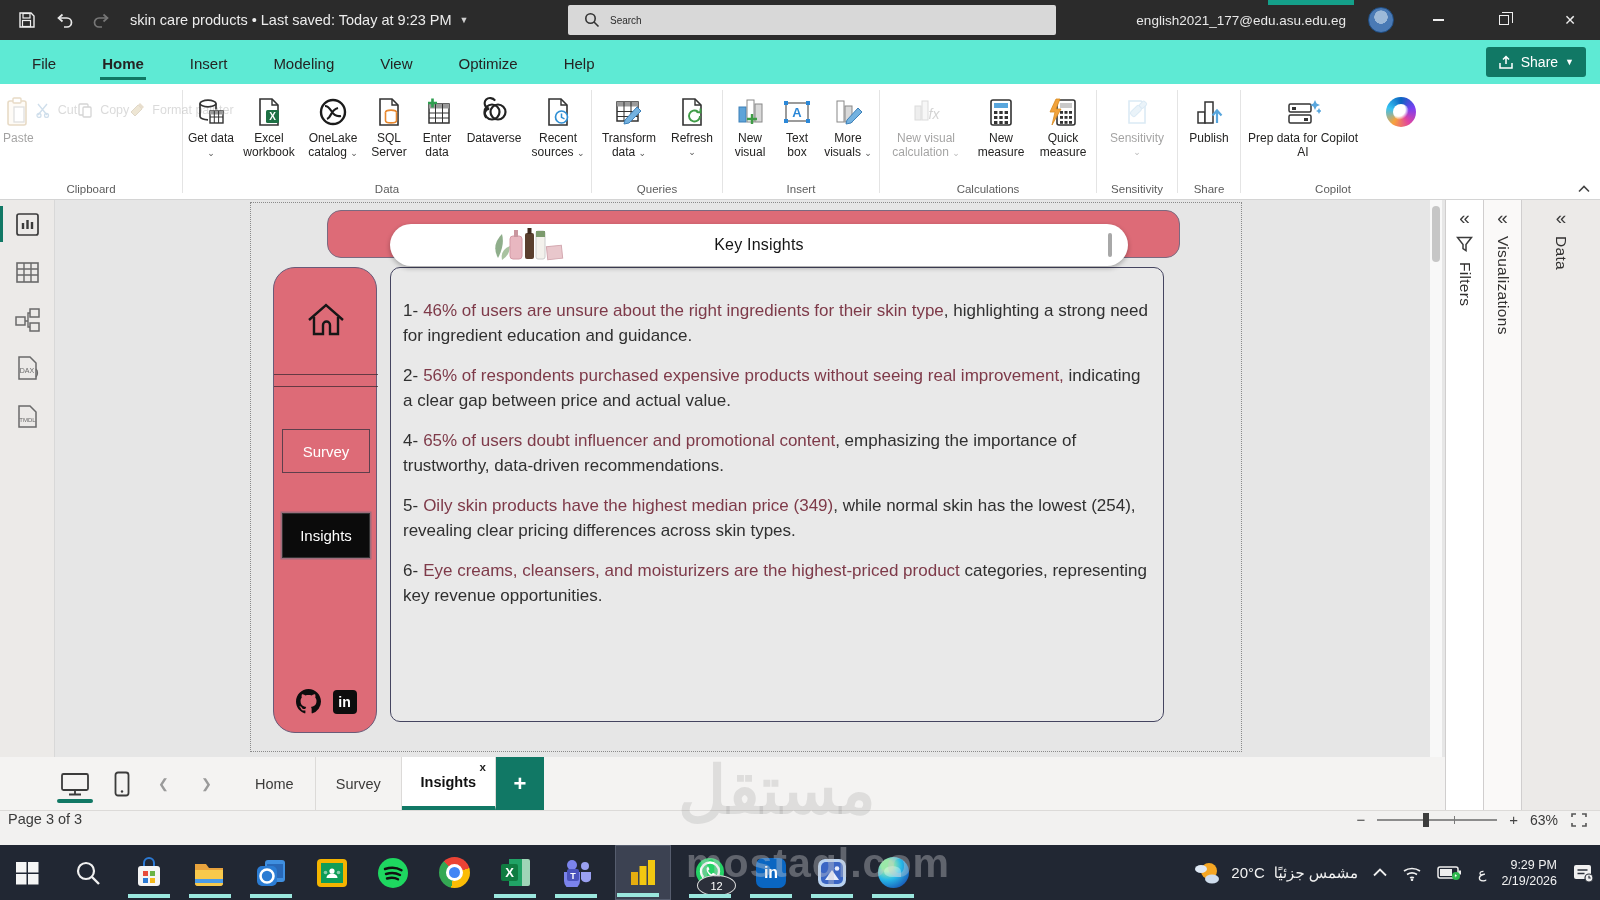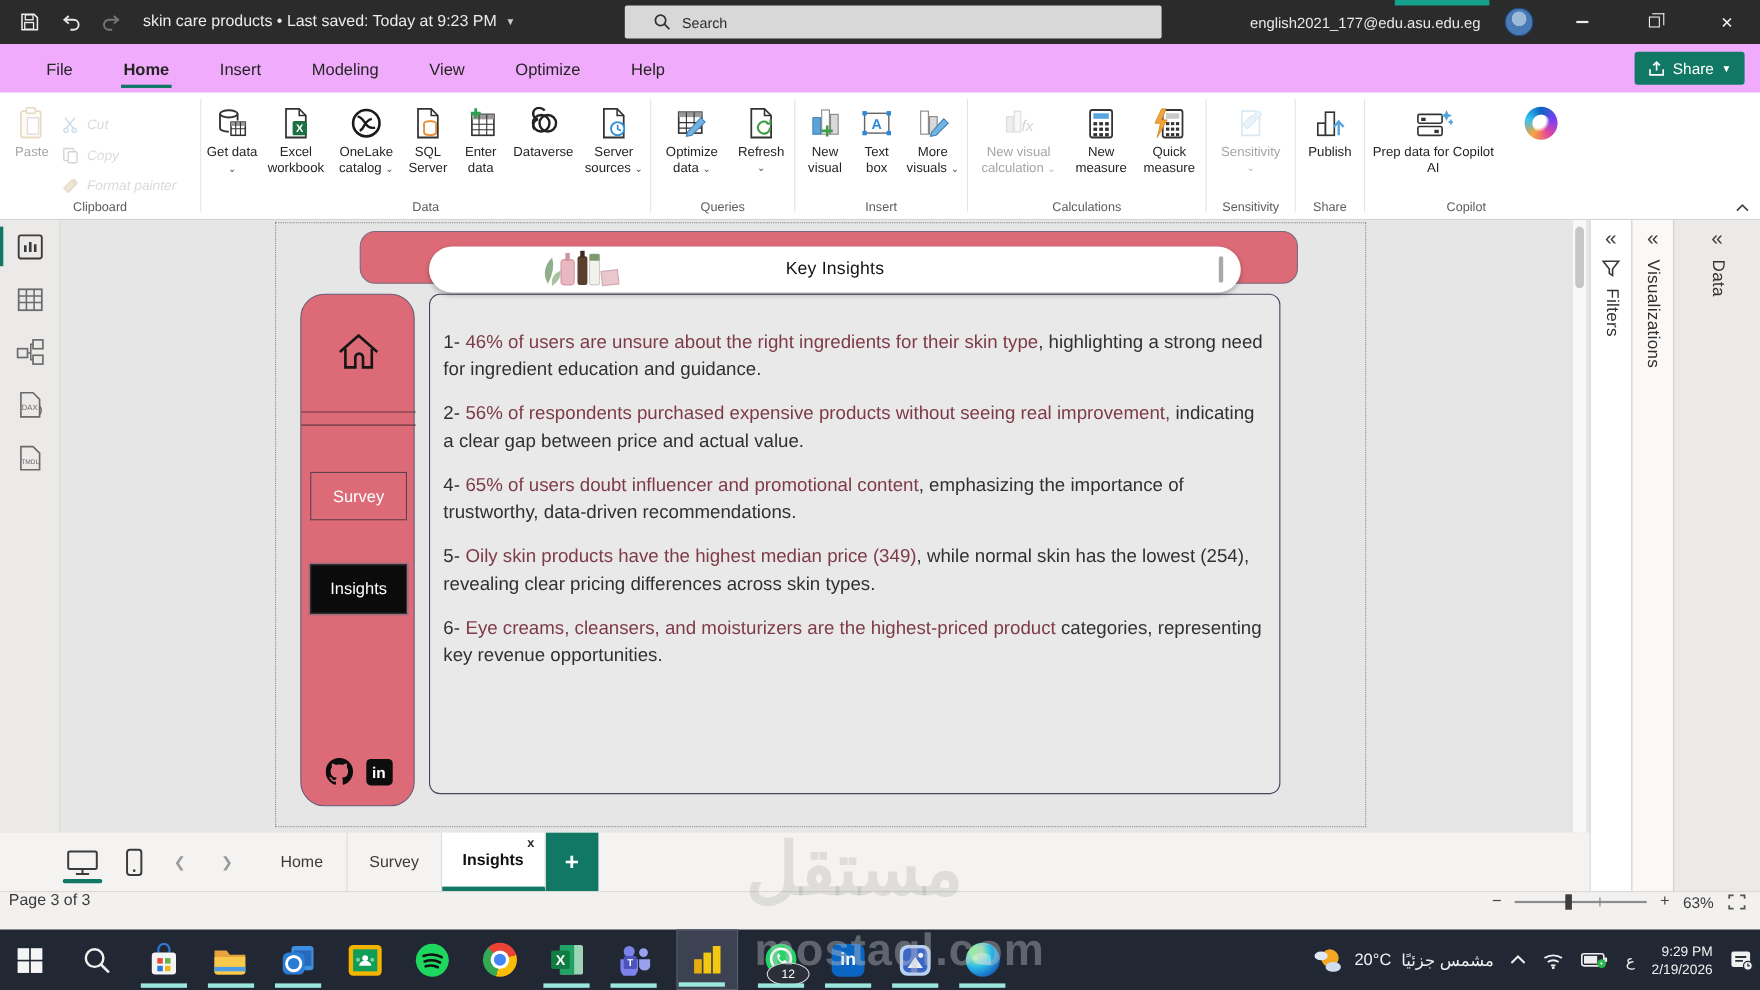--- a/index.html
+++ b/index.html
@@ -5,49 +5,49 @@
 * { box-sizing: border-box; margin: 0; padding: 0; }
 html,body { width:1600px; height:900px; overflow:hidden; }
 body { font-family:"Liberation Sans", sans-serif; position:relative; background:#e6e6e6; cursor:default; }
 svg { display:block; }
 
 
 .titlebar { position:absolute; left:0; top:0; width:1600px; height:40px; background:#2b2b2b; color:#f2f2f2; display:flex; align-items:center; z-index:20; }
 .tb-left { display:flex; align-items:center; gap:18px; padding-left:18px; }
 .tb-title { font-size:14.5px; color:#ececec; display:flex; align-items:center; gap:8px; }
 .tb-title .dd { font-size:9px; color:#cfcfcf; }
-.searchbox { position:absolute; left:568px; top:5px; width:488px; height:30px; background:#d8d8d8; border-radius:2px; display:flex; align-items:center; gap:10px; padding-left:26px; color:#2b2b2b; font-size:13px; }
+.searchbox { position:absolute; left:568px; top:5px; width:488px; height:30px; background:#d8d8d8; border-radius:2px; display:flex; align-items:center; gap:10px; padding-left:16px; color:#2b2b2b; font-size:10px; }
 .accent-strip { position:absolute; left:1268px; top:0; width:86px; height:5px; background:#14a08a; }
 .tb-right { position:absolute; right:0; top:0; height:40px; display:flex; align-items:center; gap:22px; padding-right:8px; }
 .tb-email { font-size:13.5px; color:#e8e8e8; }
 .avatar { width:26px; height:26px; border-radius:50%; background:radial-gradient(circle at 50% 38%, #9db9d8 0 34%, #4a7ab5 36%); border:1px solid #1f4f86; }
 .winbtn { width:44px; height:40px; display:flex; align-items:center; justify-content:center; color:#eee; font-size:14px; }
 .restore-glyph { width:10px; height:10px; border:1.2px solid #eee; position:relative; }
 .restore-glyph::after { content:""; position:absolute; left:2px; top:-4px; width:10px; height:10px; border:1.2px solid #eee; border-left:none; border-bottom:none; }
 .min-glyph { width:11px; height:1.4px; background:#eee; }
 
 
-.menubar { position:absolute; left:0; top:40px; width:1600px; height:44px; background:#f0abfc; display:flex; align-items:center; gap:42px; padding-left:40px; font-size:15px; color:#252423; z-index:19; }
+.menubar { position:absolute; left:0; top:40px; width:1600px; height:44px; background:#5eead4; display:flex; align-items:center; gap:42px; padding-left:30px; font-size:15px; color:#252423; z-index:19; }
 .menu-item { padding:10px 2px 8px; }
 .menu-item.active { font-weight:bold; border-bottom:3px solid #117865; padding-bottom:5px; }
 .share-btn { position:absolute; right:14px; top:7px; height:30px; background:#117865; color:#fff; border-radius:3px; display:flex; align-items:center; gap:7px; padding:0 12px; font-size:14px; }
 .share-btn .dd { font-size:9px; }
 
 
 .ribbon { position:absolute; left:0; top:84px; width:1600px; height:116px; background:#fff; border-bottom:1px solid #d4d4d4; display:flex; align-items:stretch; padding:0 2px; z-index:18; }
 .rgroup { position:relative; display:flex; flex-direction:column; }
 .rbtns { display:flex; align-items:flex-start; padding-top:6px; flex:1; justify-content:center; }
 .glabel { text-align:center; font-size:11.5px; color:#5c5c5c; padding-bottom:4px; white-space:nowrap; }
 .rdiv { width:1px; background:#e4e4e4; margin:6px 2px; }
 .bigbtn { display:flex; flex-direction:column; align-items:center; padding:2px 1px; font-size:12px; color:#252423; text-align:center; line-height:13.5px; }
 .bigbtn .ric { height:40px; display:flex; align-items:center; justify-content:center; }
 .chev { font-size:9px; color:#555; }
 .dis { opacity:.42; }
 .clipbody { display:flex; padding-top:6px; flex:1; }
-.smcol { display:flex; flex-direction:column; justify-content:flex-end; padding-top:6px;font-style:italic; }
+.smcol { display:flex; flex-direction:row; justify-content:space-between; padding-top:6px; }
 .smbtn { display:flex; align-items:center; gap:7px; font-size:12.5px; color:#a9a9a9; height:28px; white-space:nowrap; }
 .copilot-logo { width:30px; height:30px; border-radius:50%; background:conic-gradient(#0b64c0,#7a3ff2,#e145a0,#f8a23b,#35c3f3,#0b64c0); position:relative; }
 .copilot-logo::after { content:""; position:absolute; left:7px; top:7px; width:16px; height:16px; border-radius:50%; background:radial-gradient(circle at 35% 35%, #ffffff 0 45%, rgba(255,255,255,0) 70%); }
 .ribbon-collapse { position:absolute; right:10px; bottom:6px; }
 
 
 .leftrail { position:absolute; left:0; top:200px; width:55px; height:557px; background:#eceae8; border-right:1px solid #d8d8d8; z-index:10; }
 .rail-item { position:relative; width:55px; height:48px; display:flex; align-items:center; justify-content:center; }
 .rail-item.active::before { content:""; position:absolute; left:0; top:6px; width:3px; height:36px; background:#117865; }
 
@@ -317,40 +317,40 @@
       </div>
       <div class="bigbtn" style="width:62px">
         <span class="ric">
             <svg width="30" height="30">
               <path d="M6 2 h12 l6 6 v20 h-18 z" fill="#fff" stroke="#333" stroke-width="1.6"></path>
               <path d="M18 2 v6 h6" fill="none" stroke="#333" stroke-width="1.4"></path>
               <circle cx="18.5" cy="20" r="6" fill="#fff" stroke="#2f8fd4" stroke-width="1.7"></circle>
               <path d="M18.5 16.5 v3.8 l3 1.5" fill="none" stroke="#2f8fd4" stroke-width="1.5"></path>
             </svg>
           </span>
-        <span class="lbl"><span>Server sources</span> <span class="chev">⌄</span></span>
+        <span class="lbl"><span>Recent sources</span> <span class="chev">⌄</span></span>
       </div>
     </div>
     <div class="glabel">Data</div>
   </div>
 
   <div class="rdiv"></div>
 
   <div class="rgroup">
     <div class="rbtns">
       <div class="bigbtn" style="width:70px">
         <span class="ric">
             <svg width="32" height="30">
               <rect x="4" y="5" width="21" height="19" fill="#fff" stroke="#333" stroke-width="1.5"></rect>
               <rect x="4" y="5" width="21" height="4.5" fill="#9a9a9a"></rect>
               <path d="M11 5 v19 M18 5 v19 M4 14.5 h21 M4 19.5 h21" stroke="#333" stroke-width="1"></path>
               <path d="M12 26 L24 13 l4 4 L16 29 l-5 1 z" fill="#74b2e0" stroke="#3c80b8" stroke-width="1" transform="translate(0,-3)"></path>
             </svg>
           </span>
-        <span class="lbl"><span>Optimize data</span> <span class="chev">⌄</span></span>
+        <span class="lbl"><span>Transform data</span> <span class="chev">⌄</span></span>
       </div>
       <div class="bigbtn" style="width:56px">
         <span class="ric">
             <svg width="30" height="30">
               <path d="M6 2 h12 l6 6 v20 h-18 z" fill="#fff" stroke="#333" stroke-width="1.6"></path>
               <path d="M18 2 v6 h6" fill="none" stroke="#333" stroke-width="1.4"></path>
               <path d="M23 19 a5.5 5.5 0 1 1 -2.2-4.4" fill="none" stroke="#3f9c46" stroke-width="1.9"></path>
               <path d="M23.5 11.5 L23.5 15.5 L19.5 15" fill="none" stroke="#3f9c46" stroke-width="1.9"></path>
             </svg>
           </span>

